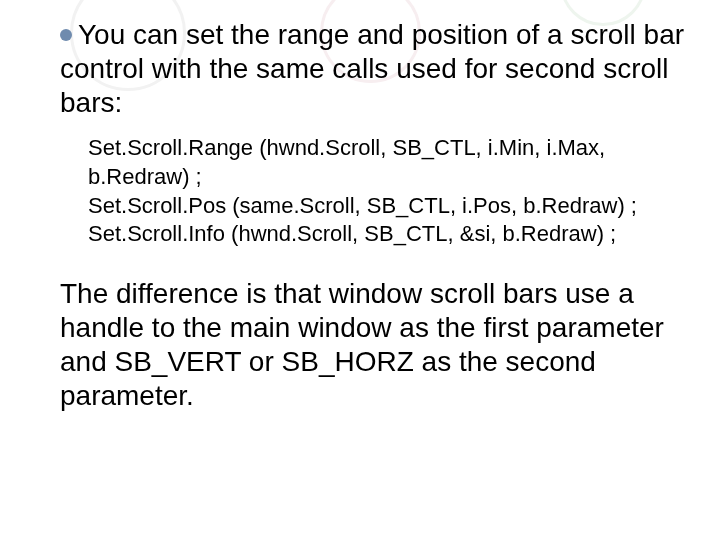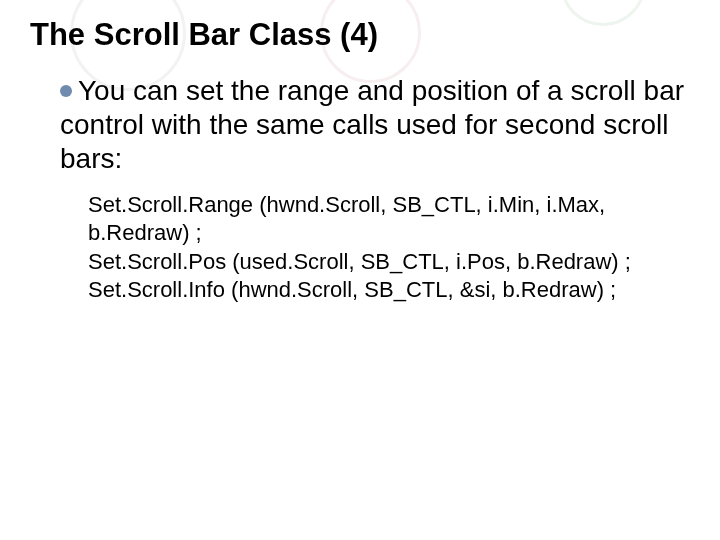--- a/index.html
+++ b/index.html
@@ -78,29 +78,29 @@
 </style>
 </head>
 <body>
 
 <div class="bg-circle circle1"></div>
 <div class="bg-circle circle2"></div>
 <div class="bg-circle circle3"></div>
 
 <div class="content">
 
-  <h1 class="title">The Scroll Bar Class  (4)</h1>
 
   <div class="body-block">
 
     <p class="lead">
       <span class="bullet"></span><span>You</span><span> can set the range and position of a scroll bar control with the same calls used for second scroll bars:</span>
     </p>
 
     <div class="code">
       <div>Set.Scroll.Range (hwnd.Scroll, SB_CTL, i.Min, i.Max, b.Redraw) ;</div>
-      <div>Set.Scroll.Pos (used.Scroll, SB_CTL, i.Pos, b.Redraw) ;</div>
+      <div>Set.Scroll.Pos (same.Scroll, SB_CTL, i.Pos, b.Redraw) ;</div>
       <div>Set.Scroll.Info (hwnd.Scroll, SB_CTL, &amp;si, b.Redraw) ;</div>
     </div>
 
+    <p class="trail">The difference is that window scroll bars use a handle to the main window as the first parameter and SB_VERT or SB_HORZ as the second parameter.</p>
 
   </div>
 </div>
 
 </body></html>

